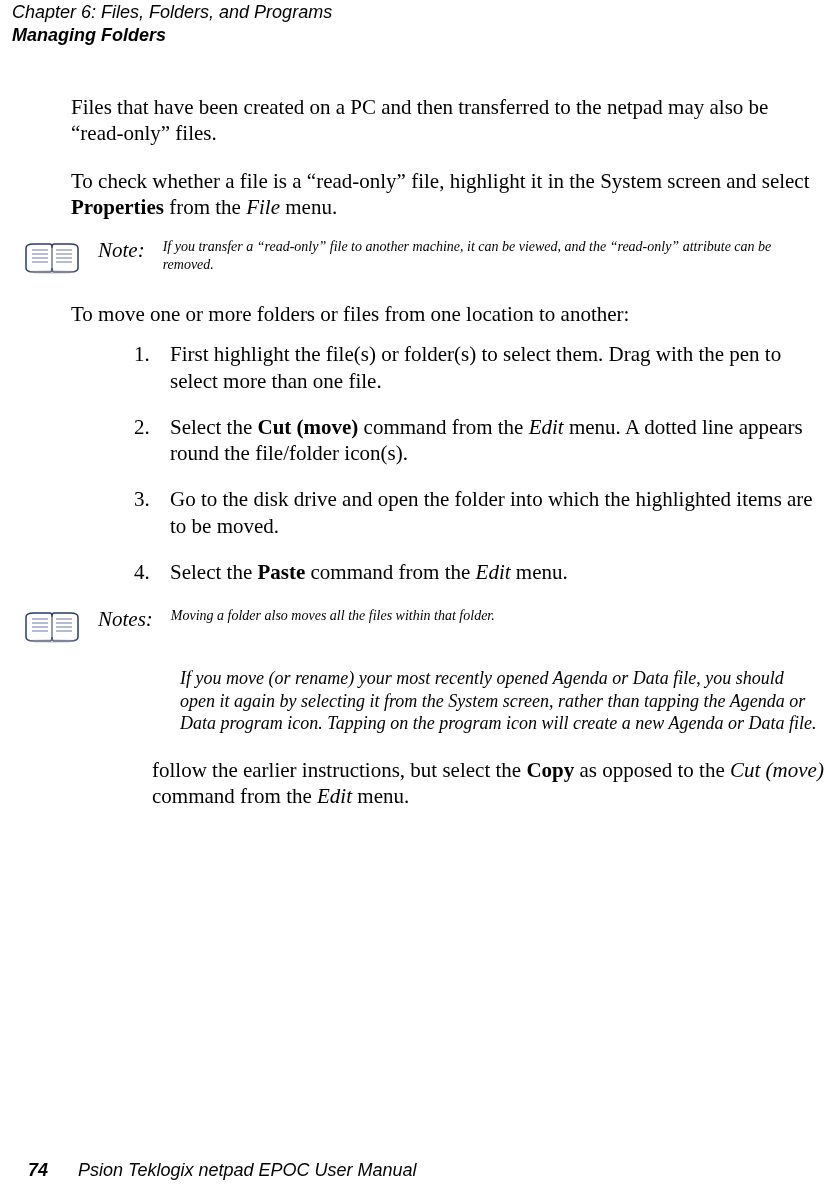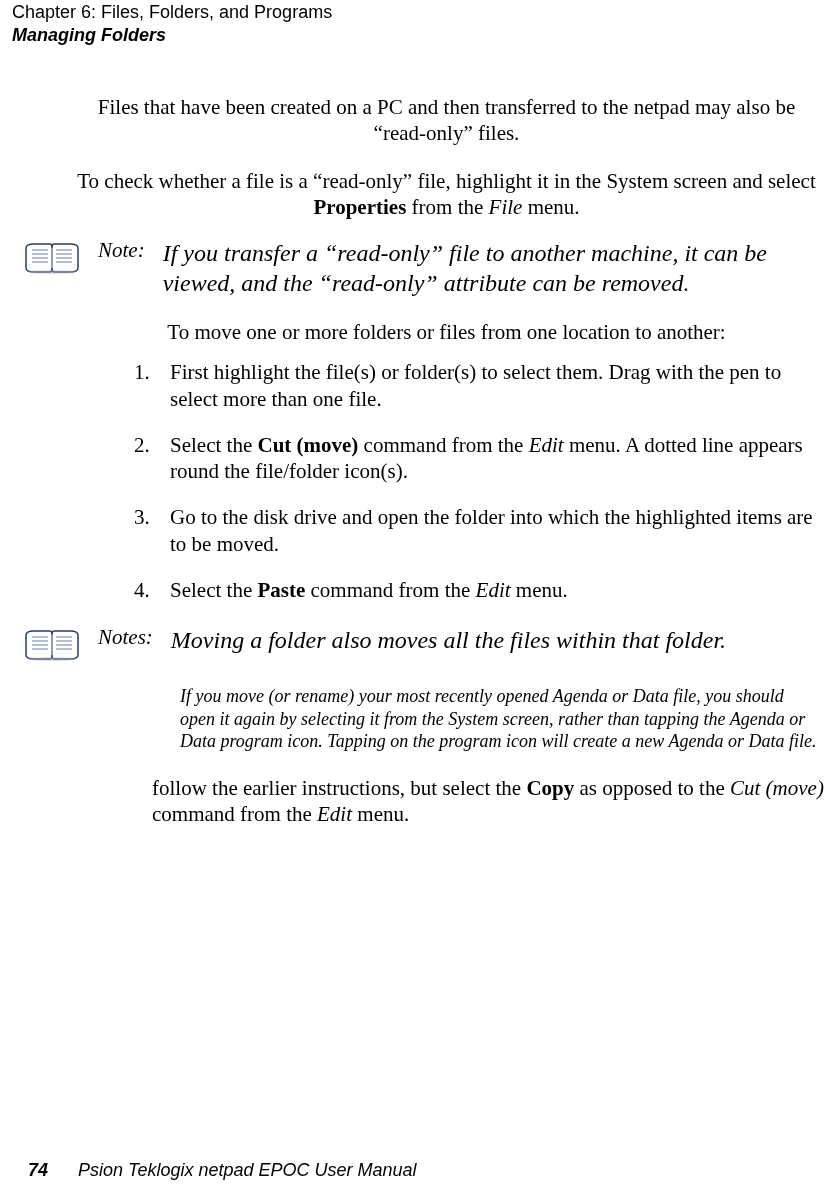--- a/index.html
+++ b/index.html
@@ -15,35 +15,35 @@
     box-sizing: border-box;
   }
   .page {
     padding: 0 12px 0 12px;
     box-sizing: border-box;
     height: 100%;
     position: relative;
   }
   .hdr-chapter {
     font-family: Arial, Helvetica, sans-serif;
+    font-style: italic;
     font-size: 18px;
     margin-top: 2px;
   }
   .hdr-section {
     font-family: Arial, Helvetica, sans-serif;
     font-style: italic;
     font-weight: bold;
     font-size: 18px;
     margin-top: 2px;
     margin-bottom: 48px;
   }
   .body-indent {
     margin-left: 59px;
     margin-right: 4px;
-    text-align: center;
   }
   .para {
     font-size: 21px;
     line-height: 1.25;
     margin-bottom: 18px;
   }
   .para .bold { font-weight: bold; }
   .para .ital { font-style: italic; }
 
   .note-row {
@@ -61,21 +61,21 @@
   .note-label {
     flex: 0 0 auto;
     font-style: italic;
     font-size: 21px;
     margin-right: 18px;
     white-space: nowrap;
   }
   .note-text {
     flex: 1 1 auto;
     font-style: italic;
-    font-size: 24px;
+    font-size: 14px;
     line-height: 1.25;
   }
   .note-extra {
     margin-left: 168px;
     margin-right: 4px;
     font-style: italic;
     font-size: 18px;
     line-height: 1.25;
     margin-bottom: 22px;
   }

